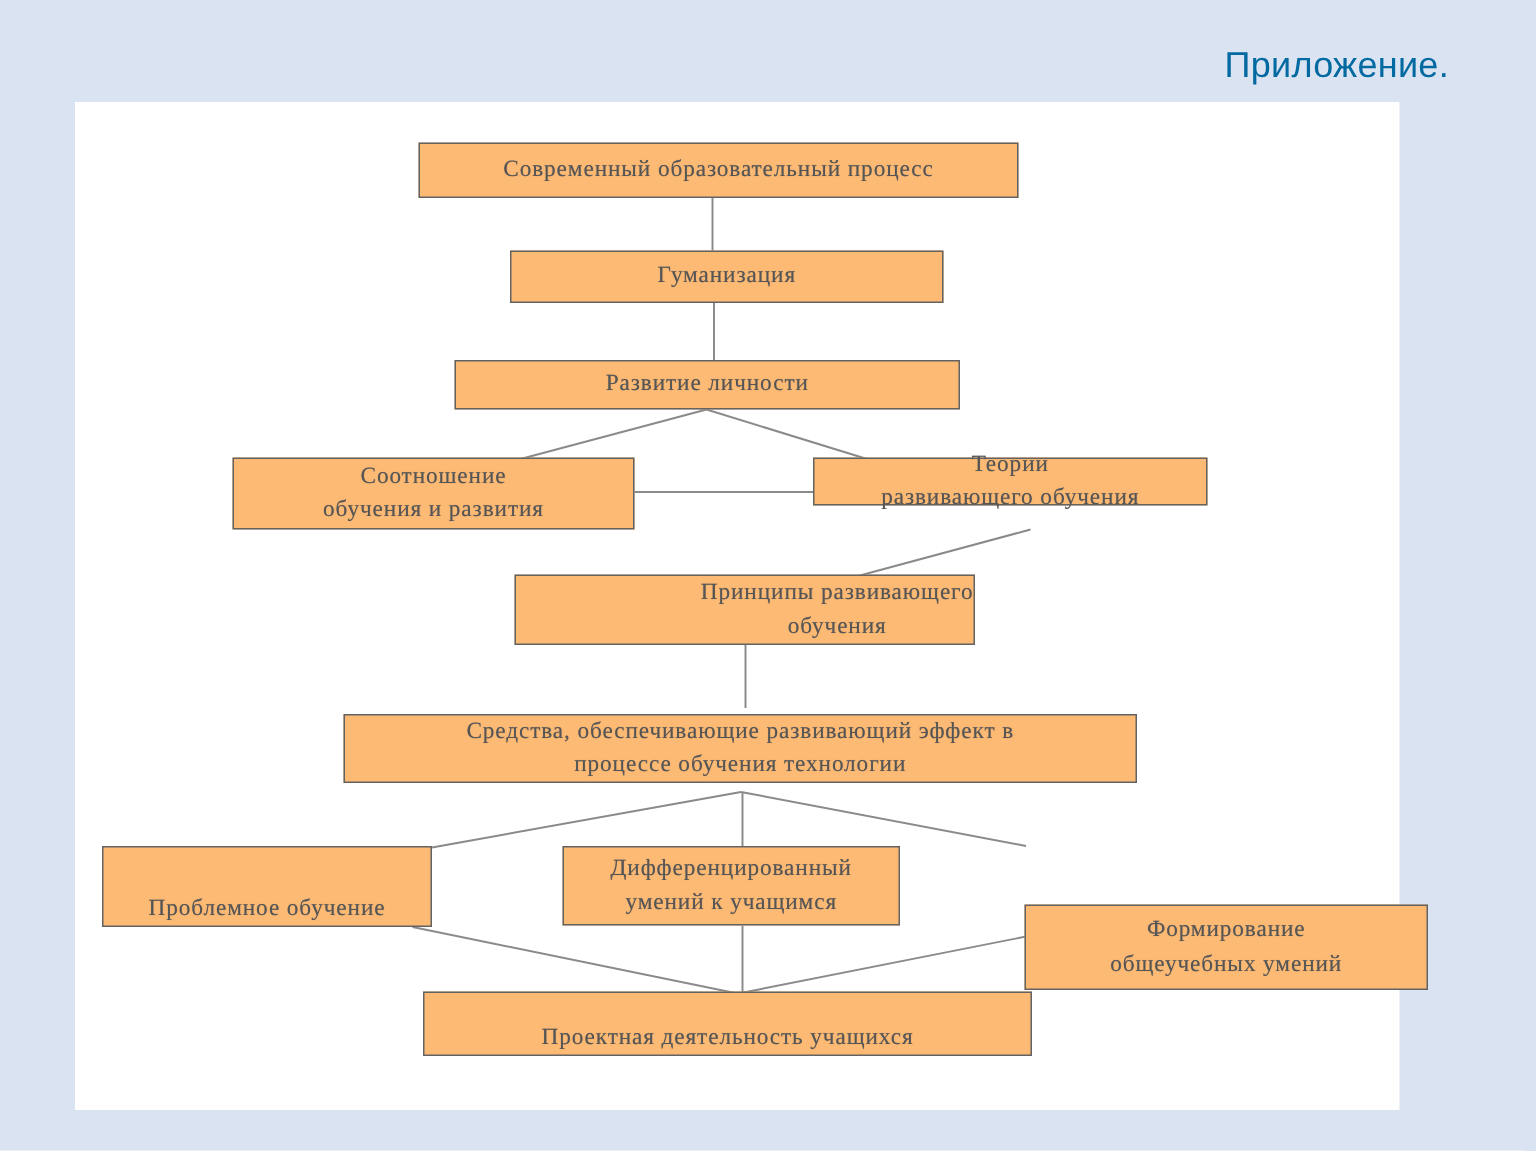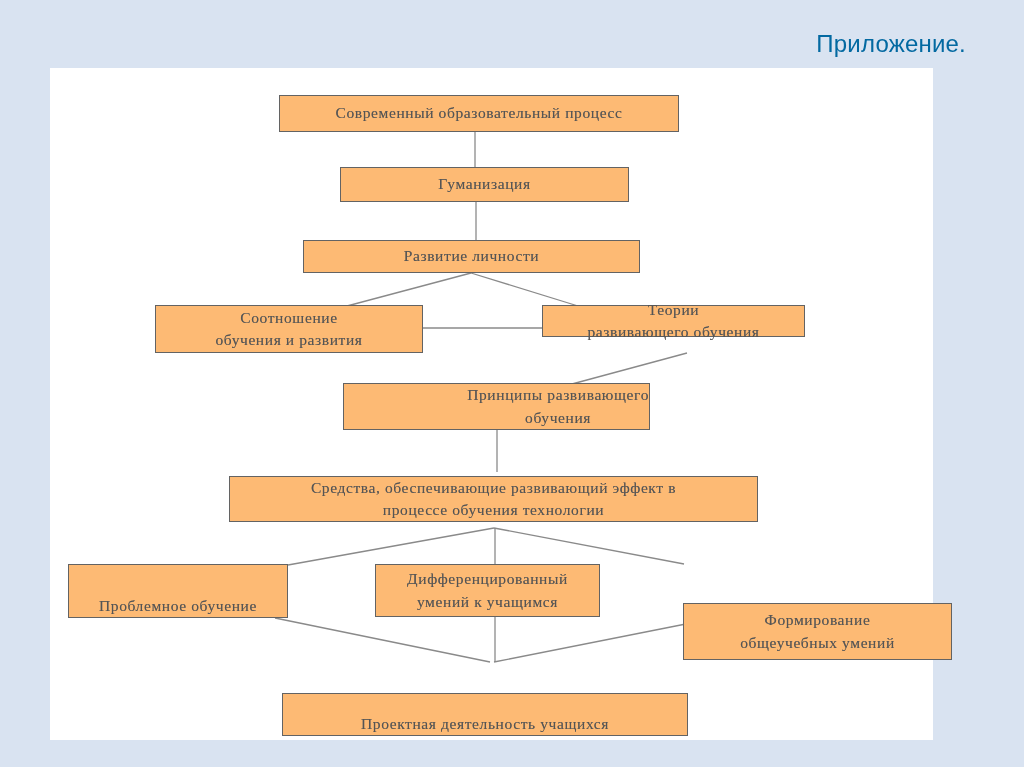--- a/index.html
+++ b/index.html
@@ -129,17 +129,17 @@
   <div class="node" style="left:325px; top:496px; width:225px; height:53px;">
     <span class="lbl">Дифференцированный
 умений к учащимся</span>
   </div>
 
   <div class="node" style="left:633px; top:495px; width:269px; height:57px;margin-top:40px;">
     <span class="lbl">Формирование
 общеучебных умений</span>
   </div>
 
-  <div class="node top-align" style="left:232px; top:593px; width:406px; height:43px; padding-top:7px;margin-top:32px;">
+  <div class="node top-align" style="left:232px; top:593px; width:406px; height:43px; padding-top:7px;">
     <span class="lbl">Проектная деятельность учащихся</span>
   </div>
 
 </div>
 
 </body></html>

